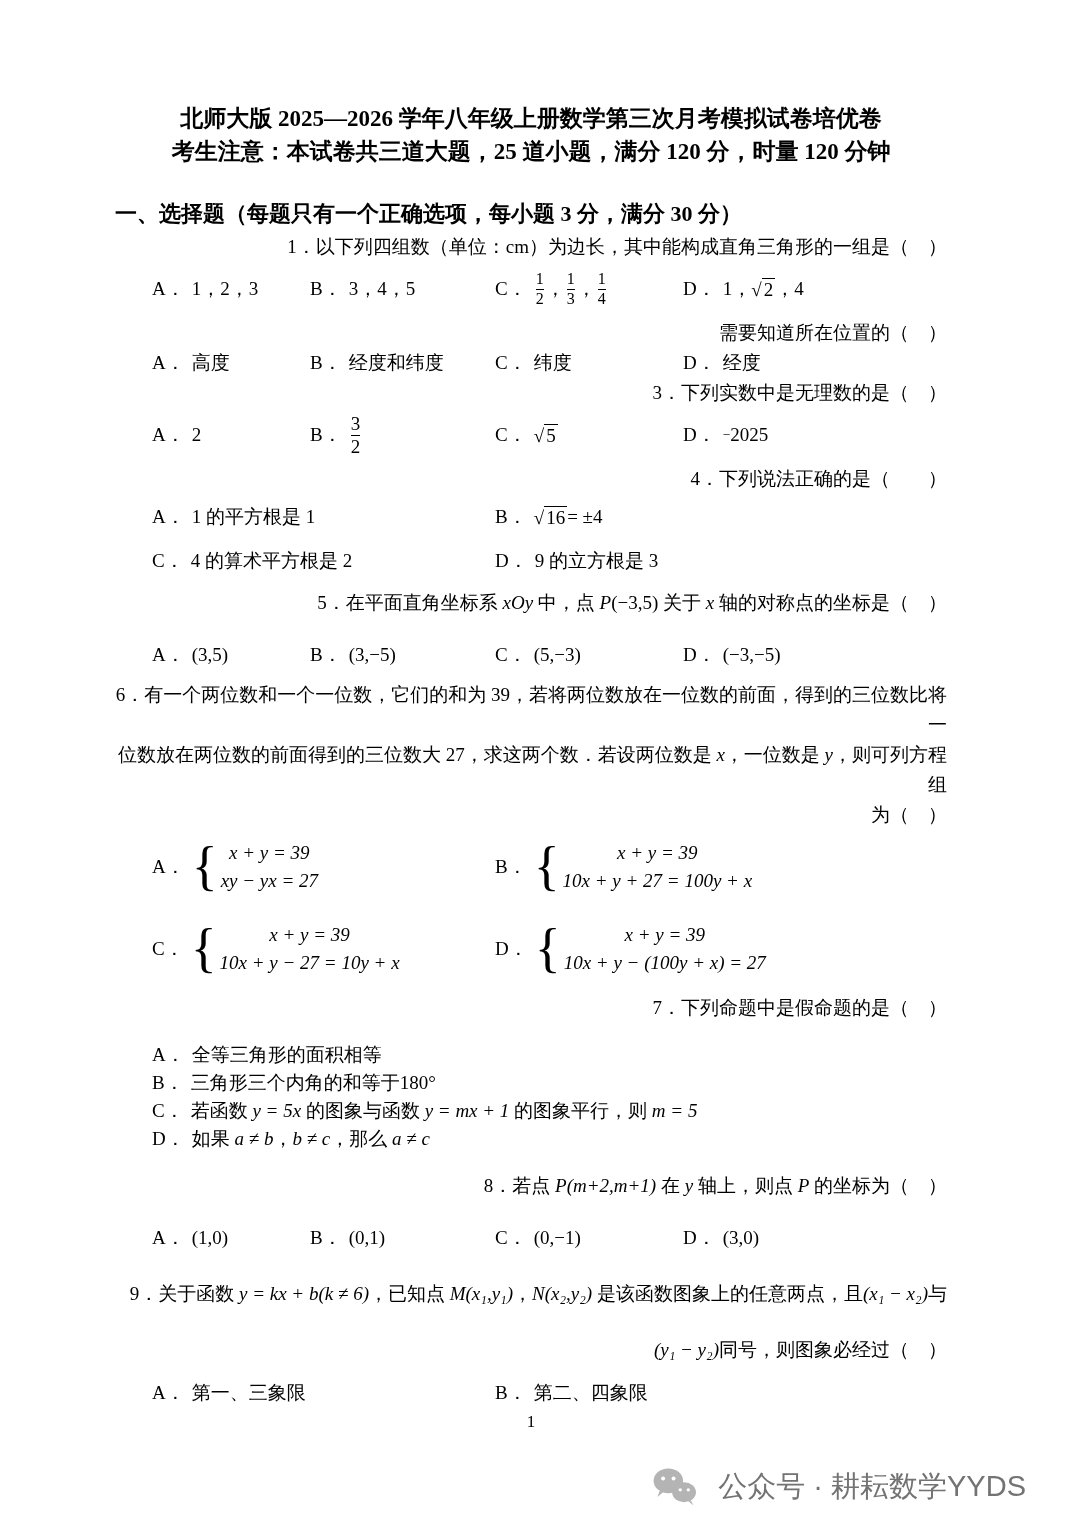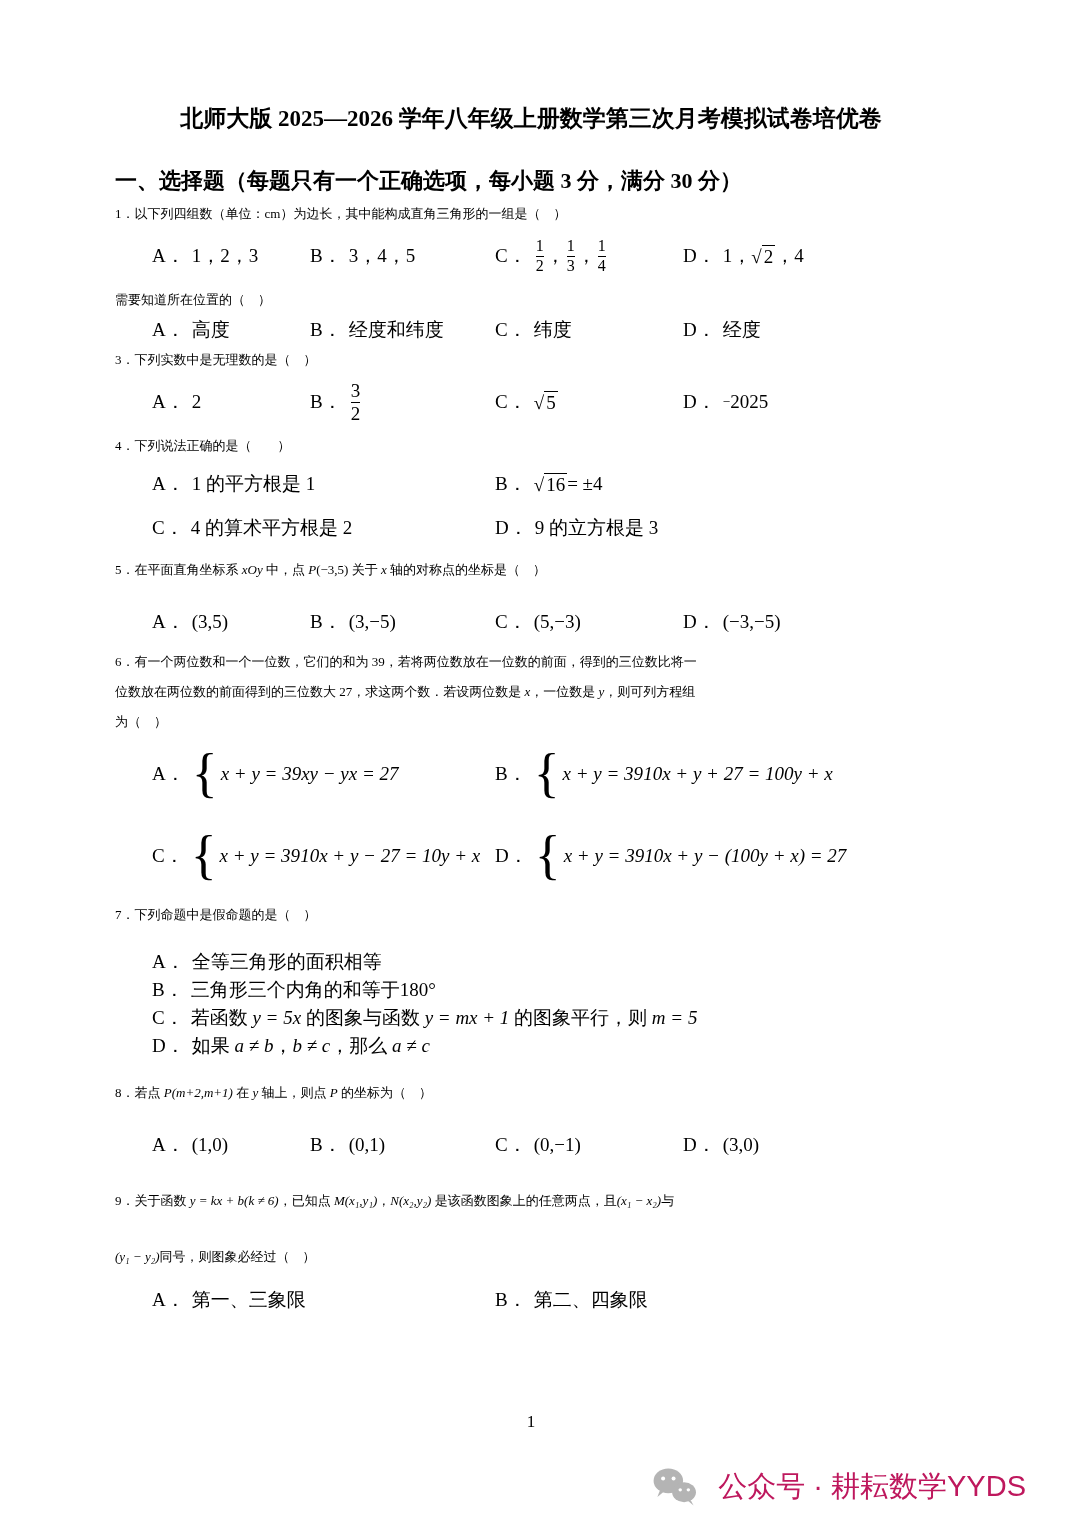--- a/index.html
+++ b/index.html
@@ -2,55 +2,56 @@
 <html><head>
 <meta charset="utf-8">
 <style>
   * { margin:0; padding:0; box-sizing:border-box; }
   html,body { background:#ffffff; }
   .page { position:relative; width:1062px; height:1527px; background:#fff; color:#000;
           font-family:"Liberation Serif","DejaVu Serif",serif; overflow:hidden; }
   .content { padding:102px 115px 0 115px; }
   .title { text-align:center; font-weight:bold; font-size:23px; line-height:33px; }
   .heading { margin-top:31px; font-weight:bold; font-size:22px; line-height:30px; }
-  .stem { font-size:13px; line-height:30px; }
+  .stem { font-size:19px; line-height:30px;text-align:right; }
   .row { display:grid; padding-left:37px; align-items:center; }
   .row4 { grid-template-columns:158px 185px 188px auto; }
   .row2 { grid-template-columns:343px auto; }
   .opt { display:flex; align-items:center; white-space:nowrap; font-size:19px; }
   .olabel { margin-right:7px; }
   .mi { font-family:"Liberation Serif","DejaVu Serif",serif; font-style:italic; }
   .mnum { font-family:"Liberation Serif","DejaVu Serif",serif; }
   .frac { display:inline-flex; flex-direction:column; text-align:center; vertical-align:middle;
           font-size:16px; line-height:1.15; margin:0 2px; }
   .frac .den { border-top:1.3px solid #000; }
   .frac.big { font-size:19px; }
   .sqrt { white-space:nowrap; }
   .sqrt .sign { font-style:normal; }
   .rad { display:inline-block; border-top:1.4px solid #000; padding:0 2px; font-style:normal; }
   .sup { vertical-align:super; font-size:0.7em; }
   .sys { display:inline-flex; align-items:center; }
   .brace { font-size:54px; line-height:0.95; font-weight:400; margin-right:3px; font-style:normal; }
-  .eqs { display:flex; flex-direction:row; align-items:center; }
+  .eqs { display:flex; flex-direction:column; align-items:center; }
   .eq { font-style:italic; font-size:19px; line-height:28px; white-space:nowrap; }
   .list { padding-left:37px; font-size:19px; line-height:28px; }
   .list .li { white-space:nowrap; }
   .pagenum { position:absolute; top:1412px; left:0; width:100%; text-align:center; font-size:17px; }
   .watermark { position:absolute; right:36px; bottom:20px; display:flex; align-items:center; gap:20px;
-               color:#be185d; font-size:29px; font-family:"Liberation Sans","DejaVu Sans",sans-serif; }
+               color:#737373; font-size:29px; font-family:"Liberation Sans","DejaVu Sans",sans-serif; }
   .wicon { width:46px; height:40px; flex:none; }
 </style>
 </head>
 <body>
 
 <div class="page">
   <div class="content">
 
     <div>
       <div class="title">北师大版 2025—2026 学年八年级上册数学第三次月考模拟试卷培优卷</div>
+      <div class="title">考生注意：本试卷共三道大题，25 道小题，满分 120 分，时量 120 分钟</div>
     </div>
 
     <div class="heading">一、选择题（每题只有一个正确选项，每小题 3 分，满分 30 分）</div>
 
     <div class="stem" style="margin-top:3px">1．以下列四组数（单位：cm）为边长，其中能构成直角三角形的一组是（　）</div>
     <div class="row row4" style="margin-top:2px;height:50px">
       <div class="opt">
         <span class="olabel">A．</span>
         <span class="mnum">1，2，3</span>
       </div>

